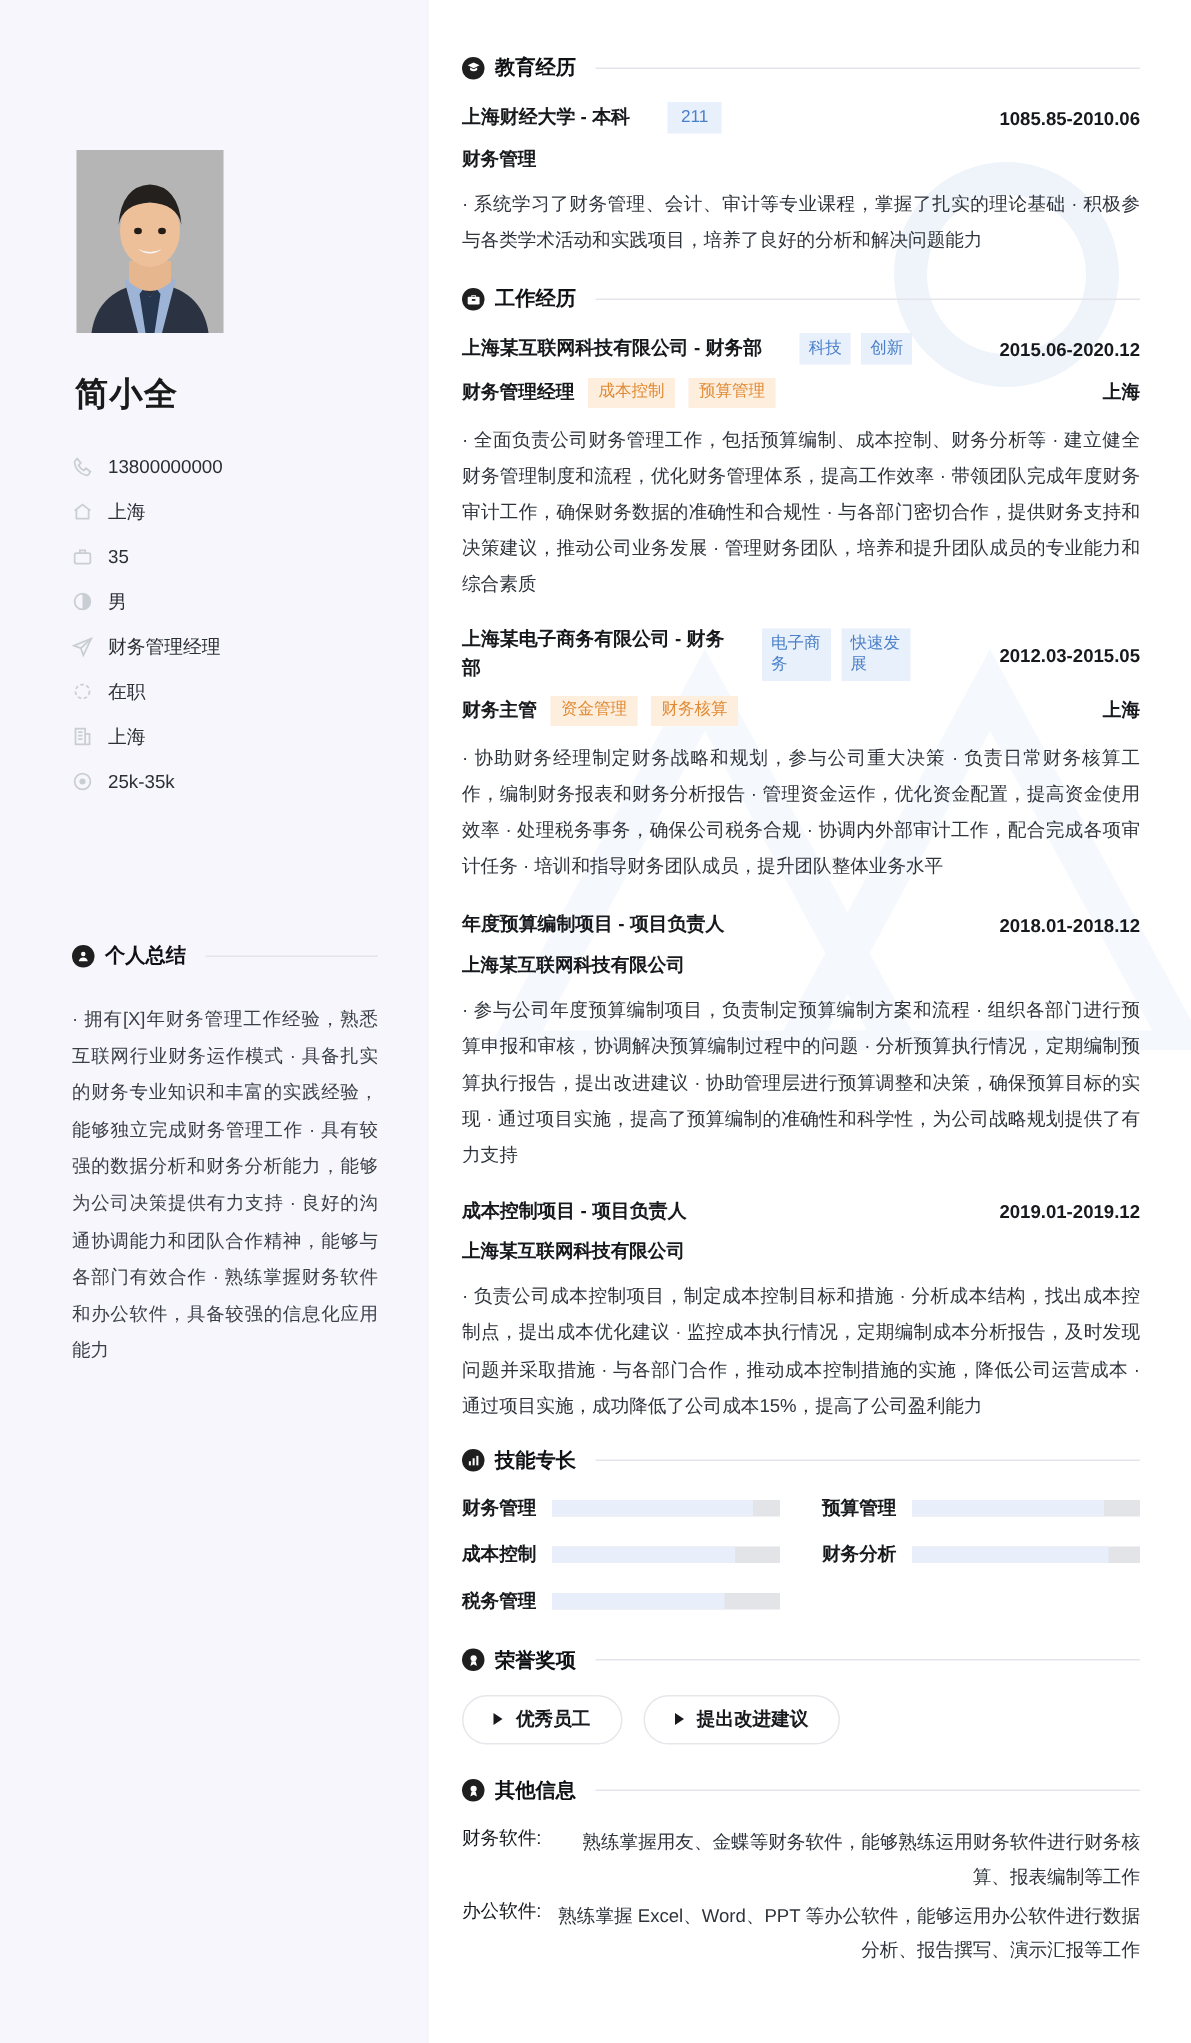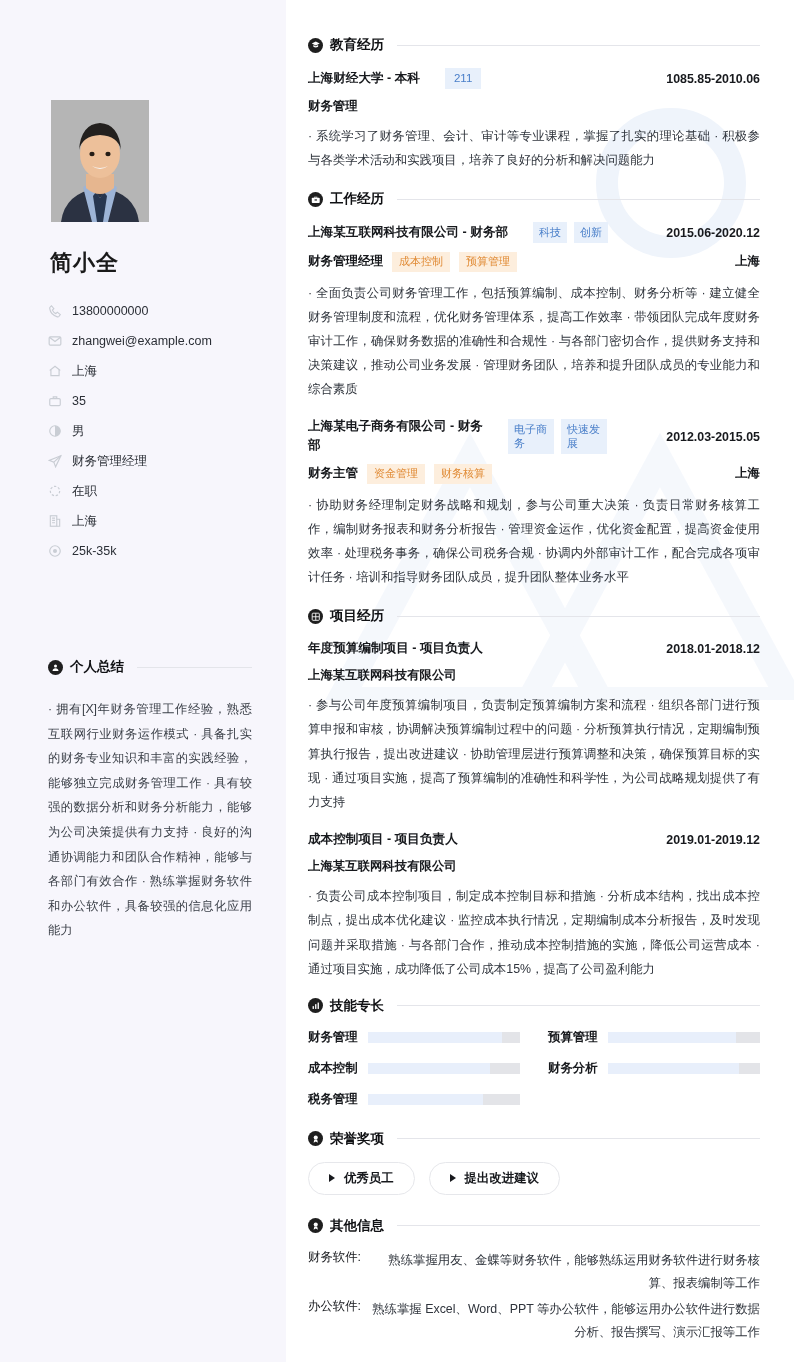--- a/index.html
+++ b/index.html
@@ -179,29 +179,20 @@
 
       <div class="contact-row">
         <span class="ico">
             <svg viewBox="0 0 24 24" fill="none" stroke="#c9cdd4" stroke-width="2">
               <path d="M6 3 l4 5 l-2.5 2.5 a12 12 0 0 0 6 6 L16 14 l5 4 l-2 3 a3 3 0 0 1 -3 1 C9 20 4 15 3 8 a3 3 0 0 1 1 -3 Z"></path>
             </svg>
           </span>
         <span>13800000000</span>
       </div>
 
-      <div class="contact-row">
-        <span class="ico">
-            <svg viewBox="0 0 24 24" fill="none" stroke="#c9cdd4" stroke-width="2">
-              <rect x="2" y="5" width="20" height="14" rx="2"></rect>
-              <path d="M3 6 l9 7 l9 -7"></path>
-            </svg>
-          </span>
-        <span>zhangwei@example.com</span>
-      </div>
 
       <div class="contact-row">
         <span class="ico">
             <svg viewBox="0 0 24 24" fill="none" stroke="#c9cdd4" stroke-width="2">
               <path d="M3 11 l9 -7 l9 7"></path>
               <path d="M5 10 v10 h14 v-10"></path>
             </svg>
           </span>
         <span>上海</span>
       </div>
@@ -358,30 +349,20 @@
           <span class="tag-orange">资金管理</span>
           <span class="tag-orange">财务核算</span>
           <span class="spacer"></span>
           <span class="loc">上海</span>
         </div>
         <div class="desc">· 协助财务经理制定财务战略和规划，参与公司重大决策 · 负责日常财务核算工作，编制财务报表和财务分析报告 · 管理资金运作，优化资金配置，提高资金使用效率 · 处理税务事务，确保公司税务合规 · 协调内外部审计工作，配合完成各项审计任务 · 培训和指导财务团队成员，提升团队整体业务水平</div>
       </div>
     </section>
 
     <section class="sec" style="margin-top:18px;">
-      <div class="sec-head">
-        <span class="badge">
-          <svg viewBox="0 0 24 24" fill="none" stroke="#ffffff" stroke-width="2.2">
-              <rect x="3" y="3" width="18" height="18" rx="2"></rect>
-              <path d="M12 3 v18 M3 12 h18"></path>
-            </svg>
-        </span>
-        <span class="t">项目经历</span>
-        <span class="rule"></span>
-      </div>
 
       <div class="entry">
         <div class="row1">
           <span class="title">年度预算编制项目 - 项目负责人</span>
           <span class="spacer"></span>
           <span class="date">2018.01-2018.12</span>
         </div>
         <div class="subline">上海某互联网科技有限公司</div>
         <div class="desc">· 参与公司年度预算编制项目，负责制定预算编制方案和流程 · 组织各部门进行预算申报和审核，协调解决预算编制过程中的问题 · 分析预算执行情况，定期编制预算执行报告，提出改进建议 · 协助管理层进行预算调整和决策，确保预算目标的实现 · 通过项目实施，提高了预算编制的准确性和科学性，为公司战略规划提供了有力支持</div>
       </div>

